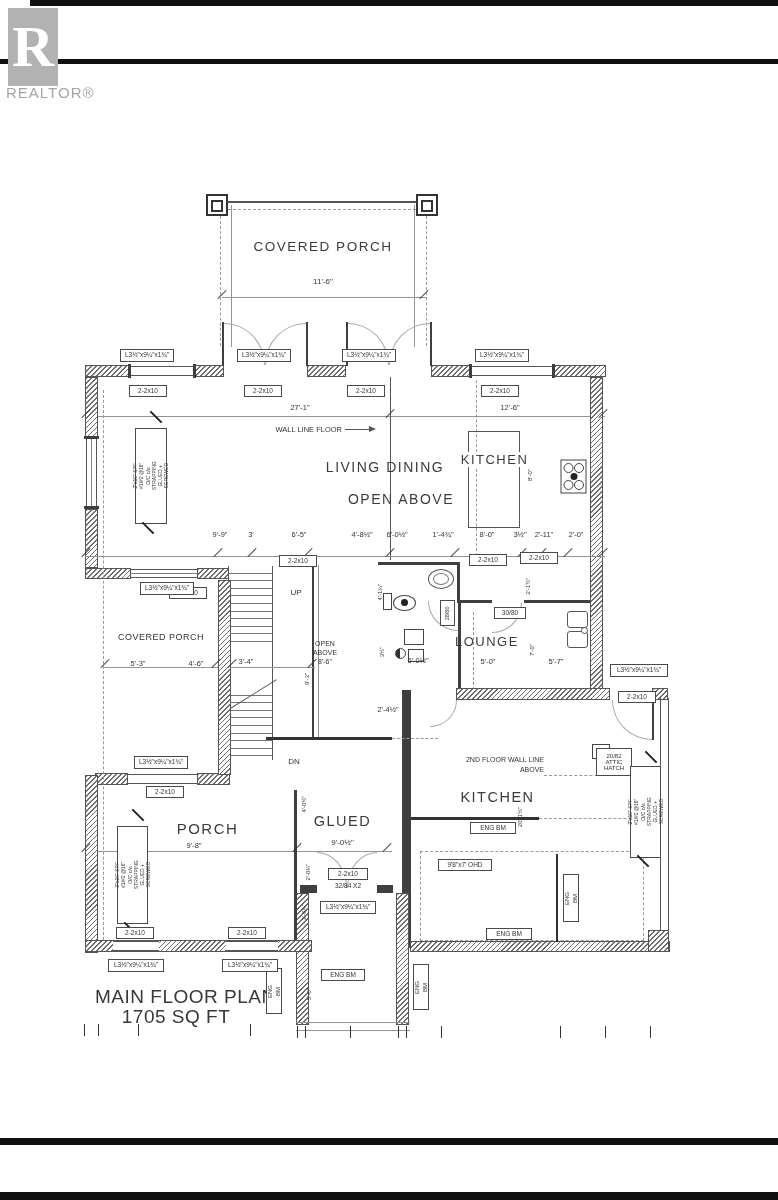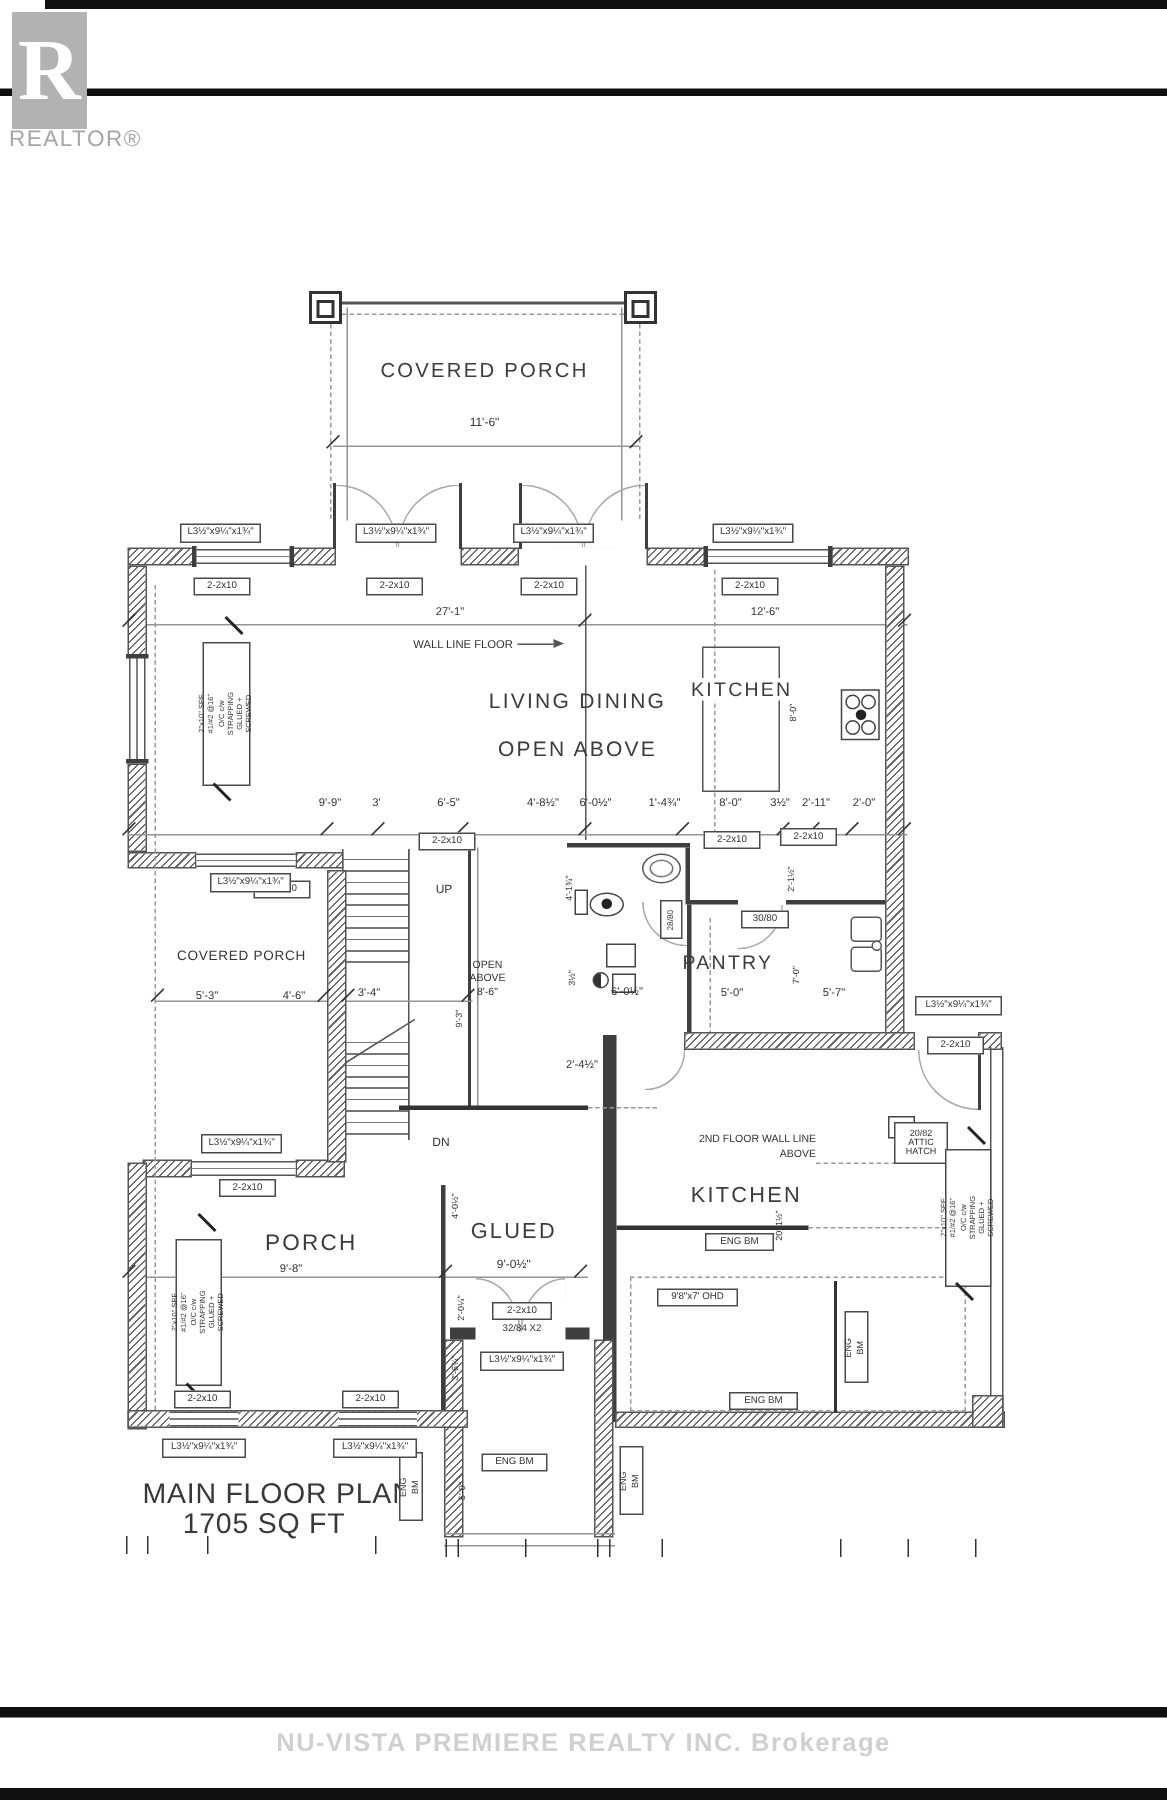--- a/index.html
+++ b/index.html
@@ -101,21 +101,21 @@
   <div class="a tk" style="left:80px;top:413px"></div>
   <div class="a tk" style="left:384px;top:413px"></div>
   <div class="a tk" style="left:597px;top:413px"></div>
 
   <div class="a ln" style="left:390px;top:377px;width:1px;height:183px"></div>
   <div class="a dashv" style="left:476px;top:380px;width:0;height:176px"></div>
   <div class="a dim" style="left:262px;top:425px;width:80px;text-align:right;font-size:7.5px">WALL LINE FLOOR</div>
   <div class="a ln" style="left:345px;top:429px;width:24px;height:1px"></div>
   <div class="a" style="left:369px;top:426px;width:0;height:0;border-left:7px solid #555;border-top:3.5px solid transparent;border-bottom:3.5px solid transparent"></div>
   <div class="a room" style="left:300px;top:459px;width:170px">LIVING DINING</div>
-  <div class="a room" style="left:300px;top:491px;width:170px">OPEN ABOVE</div>
+  <div class="a room" style="left:316px;top:491px;width:170px">OPEN ABOVE</div>
   <div class="a note" style="left:135px;top:428px;width:32px;height:96px">
       <span>2"x10" SPF #1/#2 @16" O/C c/w STRAPPING GLUED + SCREWED</span>
     </div>
   <div class="a leader" style="left:148px;top:416px"></div>
   <div class="a leader" style="left:140px;top:527px"></div>
 
   <div class="a wall" style="left:85px;top:377px;width:13px;height:61px"></div>
   <div class="a winv" style="left:86px;top:438px;width:11px;height:70px"></div>
   <div class="a jamb" style="left:84px;top:436px;width:15px;height:3px"></div>
   <div class="a jamb" style="left:84px;top:506px;width:15px;height:3px"></div>
@@ -186,21 +186,21 @@
 
   <div class="a" style="left:404px;top:629px;width:20px;height:16px;border:1px solid #444;box-sizing:border-box"></div>
   <div class="a" style="left:408px;top:649px;width:16px;height:13px;border:1px solid #444;box-sizing:border-box"></div>
   <div class="a" style="left:395px;top:648px;width:9px;height:9px;border:1px solid #444;border-radius:50%;background:linear-gradient(90deg,#333 50%,#fff 50%)"></div>
   <div class="a dim" style="left:400px;top:656px;width:36px">6'-0½"</div>
   <div class="a dimr" style="left:376px;top:640px;width:12px;height:24px">
       <span>3½"</span>
     </div>
   <div class="a dim" style="left:370px;top:705px;width:36px">2'-4½"</div>
 
-  <div class="a room" style="left:455px;top:634px;width:60px;font-size:13px">PANTRY</div>
+  <div class="a room" style="left:455px;top:634px;width:60px;font-size:13px">LOUNGE</div>
   <div class="a solid" style="left:460px;top:600px;width:32px;height:3px"></div>
   <div class="a solid" style="left:524px;top:600px;width:66px;height:3px"></div>
   <div class="a solid" style="left:458px;top:603px;width:3px;height:88px"></div>
   <div class="a arc" style="left:492px;top:603px;width:30px;height:30px;border-right-width:1px;border-bottom-width:1px;border-bottom-right-radius:100%"></div>
   <div class="a box" style="left:494px;top:607px;width:32px;height:12px">30/80</div>
   <div class="a dashv" style="left:473px;top:612px;width:0;height:78px"></div>
   <div class="a dim" style="left:470px;top:657px;width:36px">5'-0"</div>
   <div class="a dim" style="left:538px;top:657px;width:36px">5'-7"</div>
   <div class="a dimr" style="left:526px;top:636px;width:12px;height:28px">
       <span>7'-0"</span>
@@ -355,16 +355,15 @@
   <div class="a dashv" style="left:103px;top:390px;width:0;height:550px"></div>
   <div class="a wall" style="left:218px;top:580px;width:13px;height:195px"></div>
   <div class="a dim" style="left:118px;top:632px;width:85px;font-size:9px;letter-spacing:0.5px">COVERED PORCH</div>
   <div class="a dim" style="left:118px;top:659px;width:40px">5'-3"</div>
   <div class="a dim" style="left:176px;top:659px;width:40px">4'-6"</div>
   <div class="a box" style="left:140px;top:582px;width:54px;height:13px">L3½"x9¼"x1¾"</div>
 
   <div class="a" style="left:95px;top:986px;width:162px;font-size:19px;letter-spacing:0.5px;color:#383838;text-align:center;white-space:nowrap">MAIN FLOOR PLAN</div>
   <div class="a" style="left:95px;top:1006px;width:162px;font-size:19px;letter-spacing:0.5px;color:#383838;text-align:center;white-space:nowrap">1705 SQ FT</div>
   <div class="a bar" style="left:0;top:1138px;width:778px;height:7px"></div>
-  <div class="a" style="left:0;top:1152px;width:778px;font-size:17px;font-weight:600;letter-spacing:1px;color:#d0d0d0;text-align:center;white-space:nowrap">NU-VISTA PREMIERE REALTY INC.   Brokerage</div>
   <div class="a bar" style="left:0;top:1192px;width:778px;height:8px"></div>
 
 </div>
 
 </body></html>

